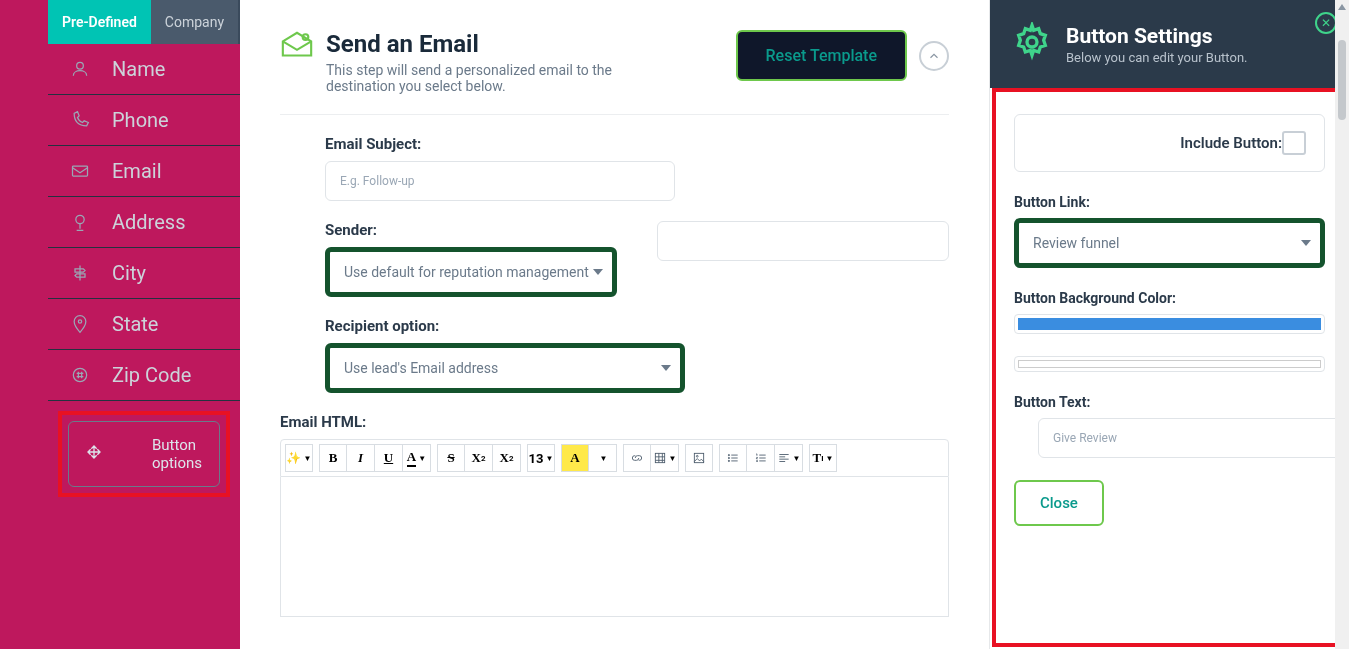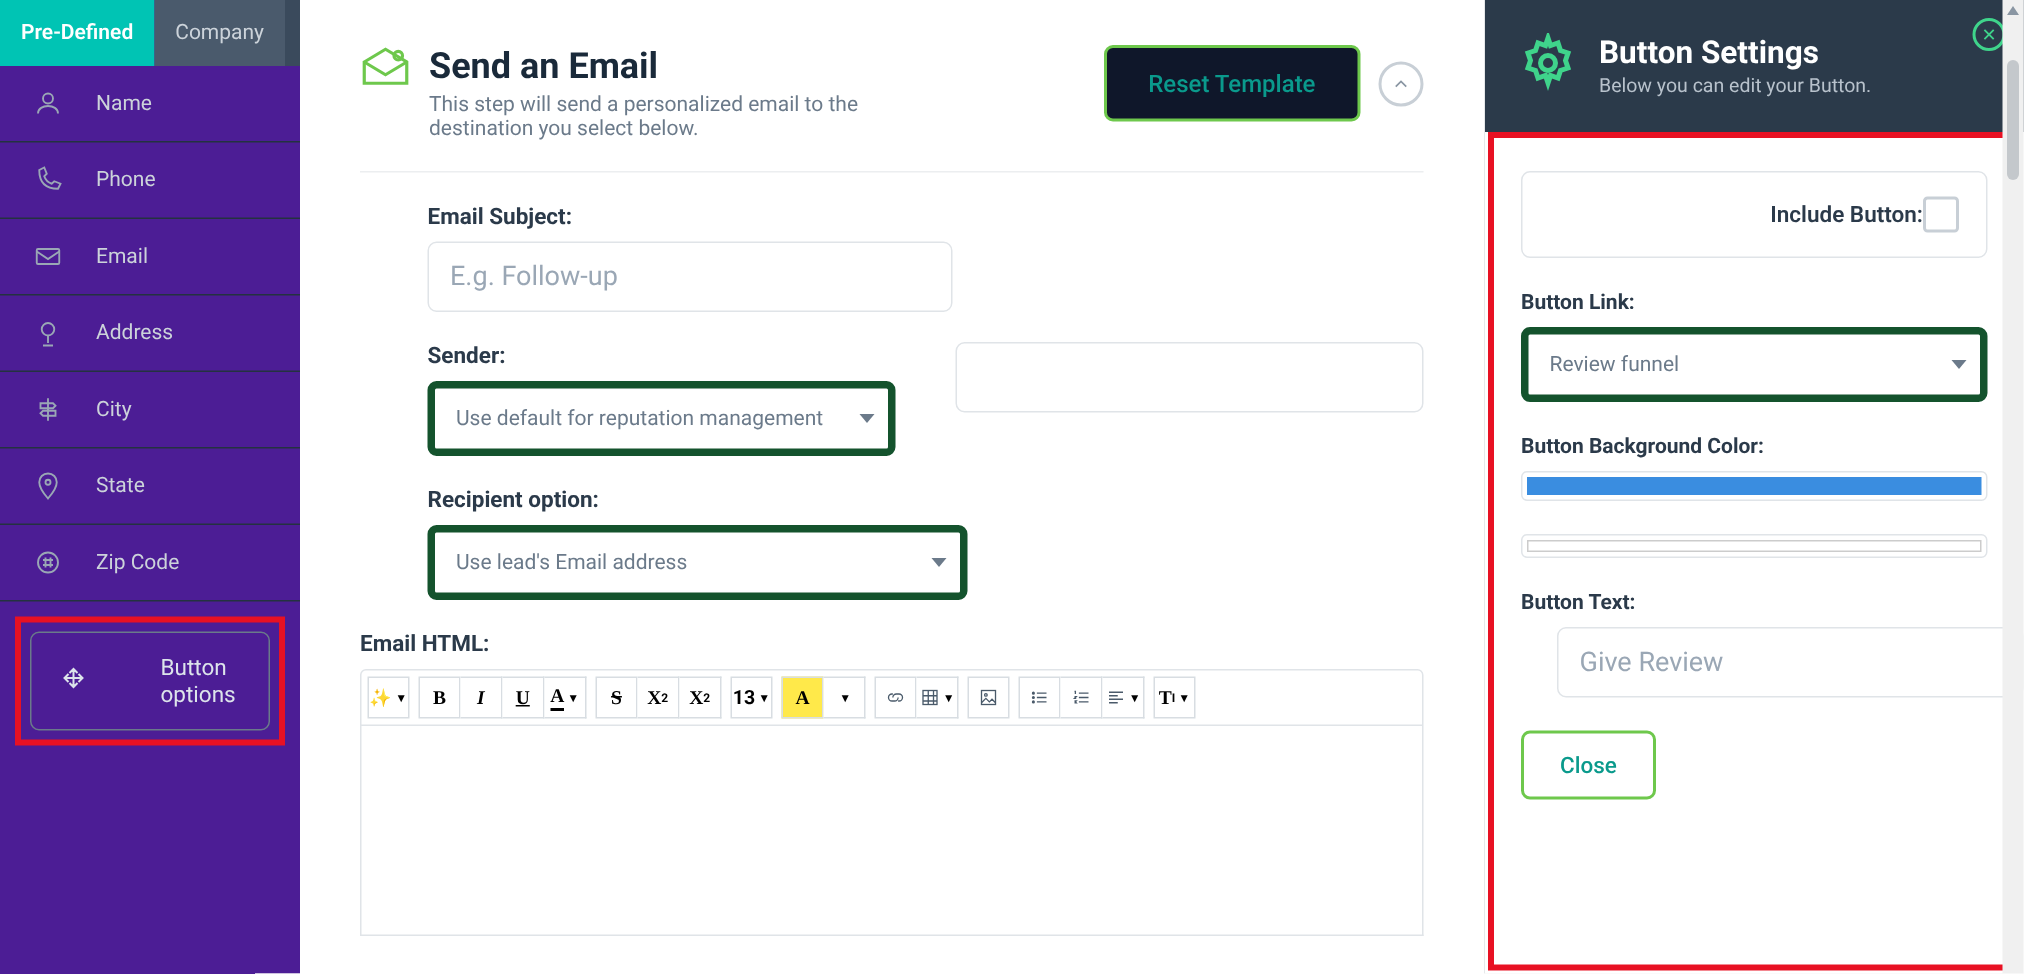--- a/index.html
+++ b/index.html
@@ -1,27 +1,27 @@
 <!DOCTYPE html>
 <html><head>
 <meta charset="utf-8">
 <style>
 * { margin: 0; padding: 0; box-sizing: border-box; font-family: -apple-system, BlinkMacSystemFont, "Segoe UI", Roboto, sans-serif; }
 body { background: #f0f0f0; overflow: hidden; }
 .app { display: flex; height: 649px; width: 1349px; position: relative; background: #fff; }
 
 
-.sidebar { width: 200px; background: #4c1d95; display: flex; flex-direction: column; }
+.sidebar { width: 240px; background: #be185d; display: flex; flex-direction: column; padding-left: 48px; }
 .tabs { display: flex; height: 44px; }
 .tab { flex: 0 0 auto; padding: 0 14px; display: flex; align-items: center; color: #ccd3da; font-size: 14px; cursor: pointer; background: #3a4a5c; }
 .tab.active { background: #00c4b4; color: #fff; font-weight: 600; }
 .tab:nth-child(2) { background: #4a5a6c; }
 .tab:nth-child(3) { background: #3a4a5c; }
 .side-list { flex: 1; }
-.side-item { display: flex; align-items: center; height: 51px; padding: 0 20px; color: #ccd3da; font-size: 14px; cursor: pointer; border-bottom: 1px solid #243240; }
+.side-item { display: flex; align-items: center; height: 51px; padding: 0 20px; color: #ccd3da; font-size: 20px; cursor: pointer; border-bottom: 1px solid #243240; }
 .side-item .icon { width: 24px; margin-right: 20px; display: flex; align-items: center; justify-content: center; }
 .side-item svg { stroke: #9aa7b5; fill: none; stroke-width: 1.5; }
 .button-options-wrap { padding: 10px; }
 .button-options-highlight { border: 4px solid #e81123; padding: 6px; }
 .button-options { border: 1px solid #6a7a8a; border-radius: 6px; padding: 14px 20px; display: flex; align-items: center; justify-content: center; color: #dde4eb; font-size: 15px; cursor: pointer; gap: 40px; }
 .button-options .icon { margin-right: 10px; }
 
 
 .main { flex: 1; padding: 30px 40px; overflow: auto; background: #fff; position: relative; }
 .main-header { display: flex; justify-content: space-between; align-items: flex-start; padding-bottom: 20px; border-bottom: 1px solid #eceef0; margin-bottom: 20px; }
@@ -31,21 +31,21 @@
 .main-subtitle { color: #6b7a8a; font-size: 14px; margin-top: 4px; max-width: 350px; }
 .main-header-right { display: flex; align-items: center; gap: 12px; }
 .reset-btn { border: 2px solid #6ec84c; border-radius: 6px; padding: 14px 28px; color: #0a9a8c; font-size: 16px; font-weight: 500; background: #0f172a; cursor: pointer; }
 .collapse-btn { width: 30px; height: 30px; border: 2px solid #c8cfd6; border-radius: 50%; display: flex; align-items: center; justify-content: center; cursor: pointer; }
 .collapse-btn svg { stroke: #8a96a3; fill: none; stroke-width: 2; }
 
 .field-row { display: flex; gap: 40px; margin-bottom: 20px; margin-left: 45px; }
 .field { flex: 1; }
 .field.narrow { max-width: 350px; }
 .field-label { font-weight: 700; font-size: 15px; color: #2b3a4a; margin-bottom: 8px; display: block; }
-.input { width: 100%; border: 1px solid #e0e4e8; border-radius: 6px; padding: 12px 14px; font-size: 18px; color: #6b7a8a; background: #fff; }
+.input { width: 100%; border: 1px solid #e0e4e8; border-radius: 6px; padding: 12px 14px; font-size: 12px; color: #6b7a8a; background: #fff; }
 .input::placeholder { color: #9aa7b5; }
 .select { width: 100%; border: 5px solid #14532d; border-radius: 6px; padding: 12px 14px; font-size: 14px; color: #6b7a8a; background: #fff; appearance: none; position: relative; }
 .select-wrap { position: relative; }
 .select-wrap::after { content: ""; position: absolute; right: 14px; top: 50%; transform: translateY(-50%); width: 0; height: 0; border-left: 5px solid transparent; border-right: 5px solid transparent; border-top: 6px solid #6b7a8a; pointer-events: none; }
 
 
 .toolbar { display: flex; gap: 6px; flex-wrap: wrap; border: 1px solid #e0e4e8; padding: 4px; border-radius: 4px 4px 0 0; margin-top: 6px; }
 .tb-group { display: flex; }
 .tb-btn { border: 1px solid #d8dde2; background: #fff; min-width: 28px; height: 28px; display: flex; align-items: center; justify-content: center; font-size: 13px; font-weight: 700; cursor: pointer; font-family: "Times New Roman", serif; }
 .tb-btn + .tb-btn { border-left: none; }

